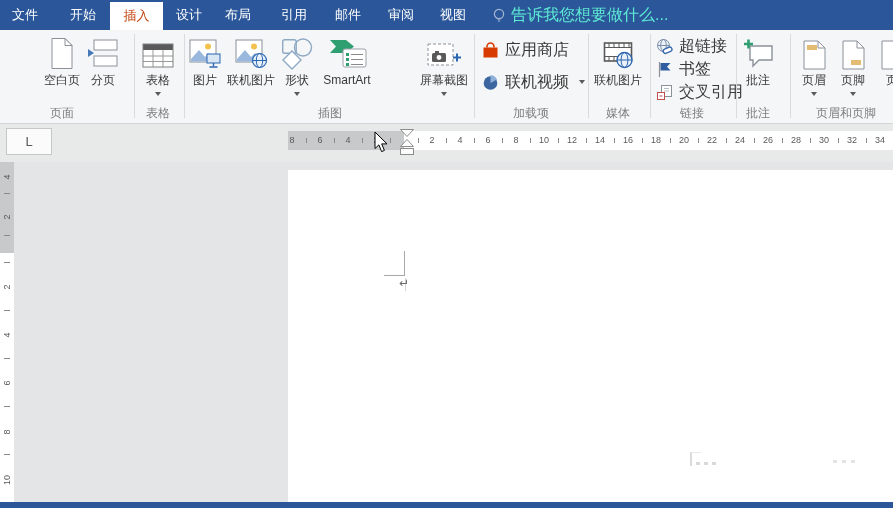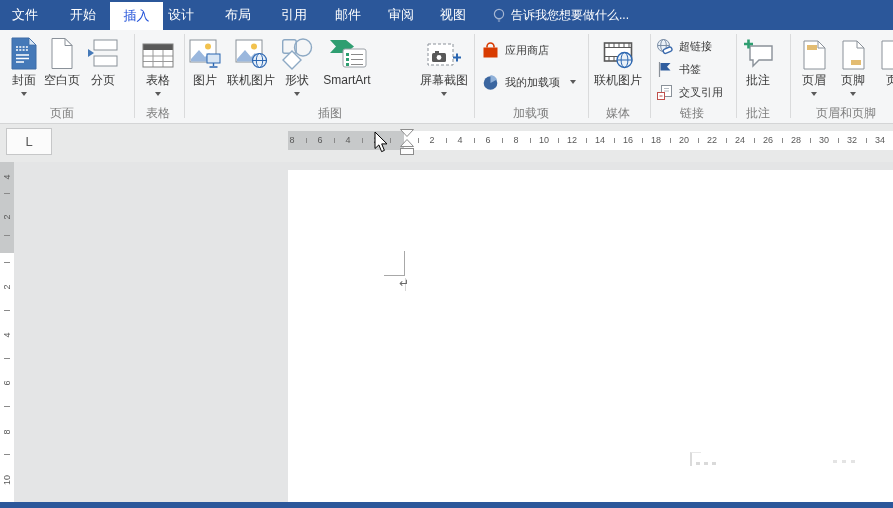--- a/index.html
+++ b/index.html
@@ -3,34 +3,34 @@
 <meta charset="utf-8">
 <style>
   html,body{margin:0;padding:0;}
   body{font-family:"Liberation Sans","DejaVu Sans",sans-serif;}
   #app{position:relative;width:893px;height:508px;overflow:hidden;background:#e8e9e9;}
 
   
   .tabbar{position:absolute;left:0;top:0;width:893px;height:30px;background:#2b579a;}
   .tab{position:absolute;top:0;height:30px;line-height:30px;text-align:center;color:#fff;
        font-size:13px;cursor:default;}
-  .tab.active{top:2px;height:28px;line-height:27px;background:#fff;color:#1d4ed8;}
+  .tab.active{top:2px;height:28px;line-height:27px;background:#fff;color:#c2410c;}
   .tellme{position:absolute;left:511px;top:0;height:33px;line-height:30px;
-          color:#ffffff;font-size:12px;white-space:nowrap;}
+          color:#5eead4;font-size:16px;white-space:nowrap;}
   .bulb{position:absolute;left:491px;top:6px;}
 
   
   .ribbon{position:absolute;left:0;top:30px;width:893px;height:94px;background:#f5f6f7;
           border-bottom:1px solid #d4d5d6;box-sizing:border-box;}
   .rbtn{position:absolute;top:3px;display:flex;flex-direction:column;align-items:center;}
   .rbtn .ic{height:37px;display:flex;align-items:flex-end;justify-content:center;}
   .rlbl{font-size:12px;color:#3a3a3a;line-height:15px;margin-top:3px;white-space:nowrap;}
   .ddt{width:0;height:0;border-left:3.5px solid transparent;border-right:3.5px solid transparent;
        border-top:4px solid #5a5a5a;margin-top:4px;}
-  .sbtn{position:absolute;display:flex;align-items:center;gap:6px;font-size:11px;color:#3a3a3a;
+  .sbtn{position:absolute;display:flex;align-items:center;gap:6px;font-size:16px;color:#3a3a3a;
         white-space:nowrap;height:18px;}
   .ddr{width:0;height:0;border-left:3.5px solid transparent;border-right:3.5px solid transparent;
        border-top:4px solid #5a5a5a;margin-left:4px;}
   .glbl{position:absolute;top:75px;font-size:12px;color:#7d7d7d;text-align:center;white-space:nowrap;}
   .vsep{position:absolute;top:4px;height:84px;width:1px;background:#dadbdc;}
 
   
   .rulerrow{position:absolute;left:0;top:125px;width:893px;height:37px;background:#e8e9e9;}
   .tabsel{position:absolute;left:6px;top:3px;width:44px;height:25px;background:#fbfbfb;
           border:1px solid #c6c7c8;color:#595959;font-size:13px;text-align:center;line-height:25px;}
@@ -68,47 +68,35 @@
 </style>
 </head>
 <body>
 
 <div id="app">
 
   <div class="tabbar">
     <span class="tab" style="left:6px;width:38px">文件</span>
     <span class="tab" style="left:64px;width:38px">开始</span>
     <span class="tab active" style="left:110px;width:53px">插入</span>
-    <span class="tab" style="left:162px;width:38px">设计</span>
+    <span class="tab" style="left:170px;width:38px">设计</span>
     <span class="tab" style="left:219px;width:38px">布局</span>
     <span class="tab" style="left:275px;width:38px">引用</span>
     <span class="tab" style="left:329px;width:38px">邮件</span>
     <span class="tab" style="left:382px;width:38px">审阅</span>
     <span class="tab" style="left:434px;width:38px">视图</span>
     <svg class="bulb" width="16" height="18">
       <circle cx="8" cy="8" r="4.6" fill="none" stroke="#a5b6d2" stroke-width="1.2"></circle>
       <path d="M6.5 13 h3 M6.9 15 h2.2" stroke="#a5b6d2" stroke-width="1.2"></path>
     </svg>
     <span class="tellme">告诉我您想要做什么...</span>
   </div>
 
   <div class="ribbon">
 
-    <div class="rbtn" style="left:4px;width:40px">
-      <span class="ic">
-        <svg width="26" height="33" viewBox="0 0 26 33">
-          <path d="M1 1 h17 l7 7 v24 h-24 z" fill="#4579b8" stroke="#3e6ca6"></path>
-          <path d="M18 1 l7 7 h-7 z" fill="#d9e6f4" stroke="#3e6ca6" stroke-width=".8"></path>
-          <path d="M5 10 h13 M5 13 h13" stroke="#fff" stroke-width="1.5" stroke-dasharray="2 1.3"></path>
-          <path d="M5 18 h13 M5 21.5 h13 M5 25 h8" stroke="#fff" stroke-width="1.5"></path>
-        </svg>
-      </span>
-      <span class="rlbl">封面</span>
-      <span class="ddt"></span>
-    </div>
     <div class="rbtn" style="left:82px;width:42px">
       <span class="ic">
         <svg width="32" height="33" viewBox="0 0 32 33">
           <rect x="7" y="3" width="23" height="10" fill="#fff" stroke="#8a9199"></rect>
           <rect x="7" y="19" width="23" height="10" fill="#fff" stroke="#8a9199"></rect>
           <path d="M1 12 l6 4 -6 4 z" fill="#4579b8"></path>
         </svg>
       </span>
       <span class="rlbl">分页</span>
     </div>
@@ -212,21 +200,21 @@
         <rect x="1.5" y="5.5" width="14" height="10" fill="#d83b01"></rect>
         <path d="M5 5.5 v-1 a3.5 3.5 0 0 1 7 0 v1" fill="none" stroke="#d83b01" stroke-width="1.6"></path>
       </svg>
       <span>应用商店</span>
     </div>
     <div class="sbtn" style="left:482px;top:43px">
       <svg width="17" height="17" viewBox="0 0 17 17">
         <circle cx="8.5" cy="9" r="6.8" fill="#3b66a0"></circle>
         <path d="M8.5 9 L8.5 1 A8 8 0 0 1 15 5.5 Z" fill="#8fb0d8"></path>
       </svg>
-      <span>我的加载项</span>
+      <span>联机视频</span>
       <span class="ddr"></span>
     </div>
     <span class="glbl" style="left:491px;width:80px">加载项</span>
 
     <div class="vsep" style="left:588px"></div>
 
     <div class="rbtn" style="left:592px;width:52px">
       <span class="ic">
         <svg width="31" height="31" viewBox="0 0 31 31">
           <rect x="1.5" y="4" width="27" height="18" fill="#fff" stroke="#595959" stroke-width="1.6"></rect>

